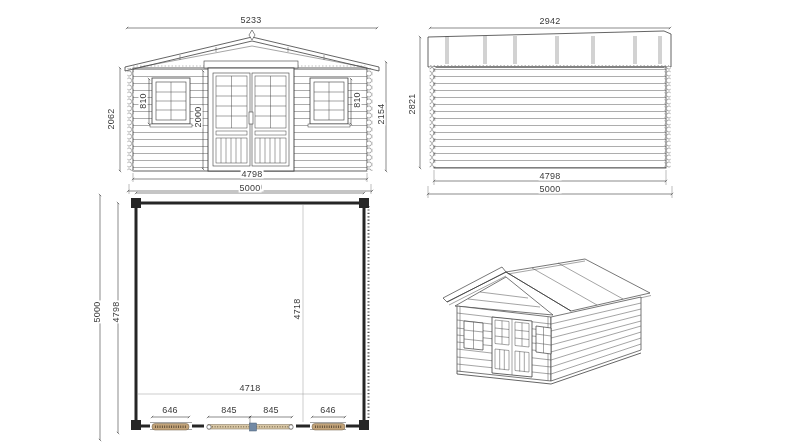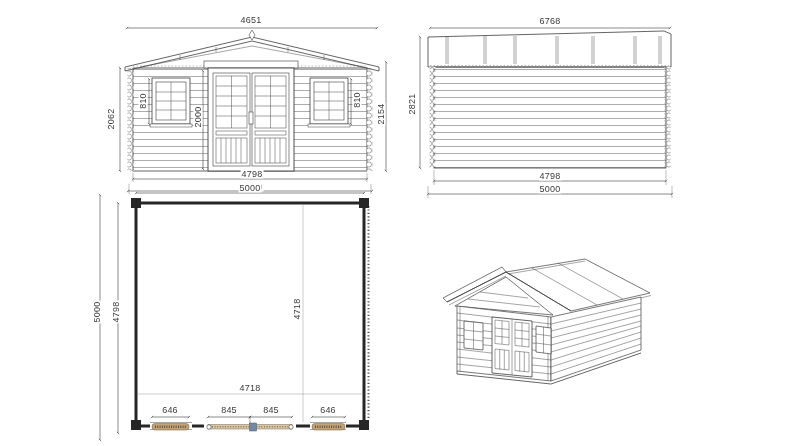--- a/index.html
+++ b/index.html
@@ -193,30 +193,30 @@
     </g>
     <g>
       <path fill="#ffffff" d="M536,326 L551,328 L551,354 L536,352 Z"></path>
       <path class="thin" d="M543.5,327 V353 M536,334 L551,336 M536,343 L551,345"></path>
     </g>
 
     <path class="med" d="M457,374 L551,384 L641,353 M457,371 V374"></path>
   </g>
 </svg>
 
-<span class="dim" style="left:251px;top:20px">4651</span>
+<span class="dim" style="left:251px;top:20px">5233</span>
 <span class="dim v" style="left:111px;top:119px">2062</span>
 <span class="dim v" style="left:143px;top:101px">810</span>
 <span class="dim v" style="left:198px;top:117px">2000</span>
 <span class="dim v" style="left:357px;top:100px">810</span>
 <span class="dim v" style="left:381px;top:114px">2154</span>
 <span class="dim" style="left:252px;top:174px">4798</span>
 <span class="dim" style="left:252px;top:187px">5000</span>
 
-<span class="dim" style="left:550px;top:21px">6768</span>
+<span class="dim" style="left:550px;top:21px">2942</span>
 <span class="dim v" style="left:412px;top:104px">2821</span>
 <span class="dim" style="left:550px;top:176px">4798</span>
 <span class="dim" style="left:550px;top:189px">5000</span>
 
 <span class="dim" style="left:250px;top:188px">5000</span>
 <span class="dim v" style="left:97px;top:312px">5000</span>
 <span class="dim v" style="left:116px;top:312px">4798</span>
 <span class="dim v" style="left:297px;top:309px">4718</span>
 <span class="dim" style="left:250px;top:388px">4718</span>
 <span class="dim" style="left:170px;top:410px">646</span>

